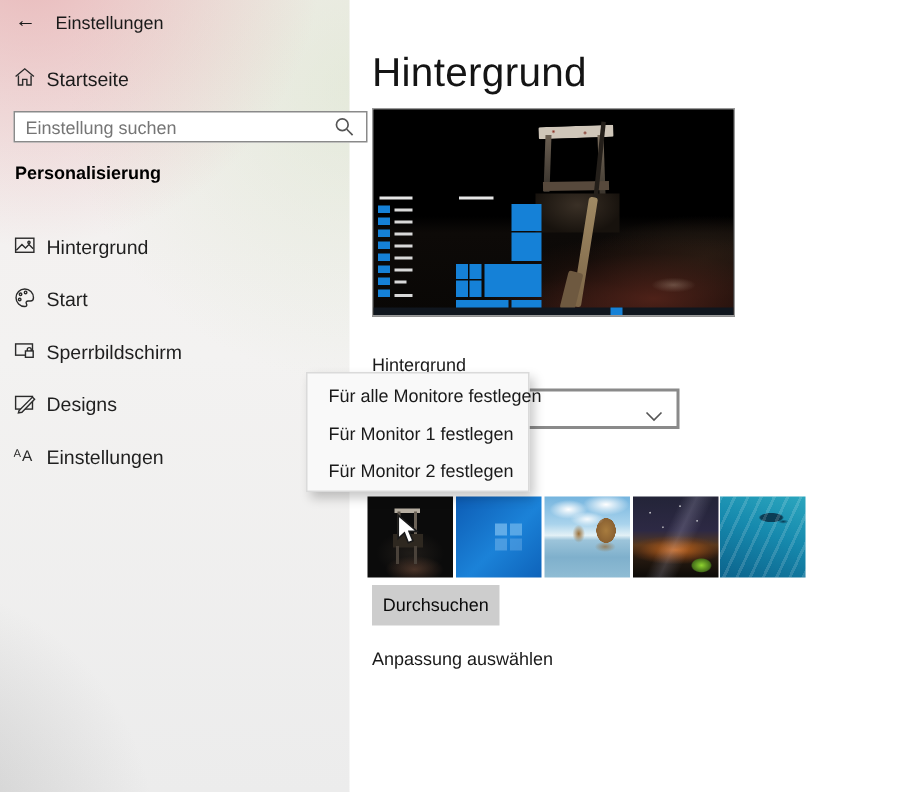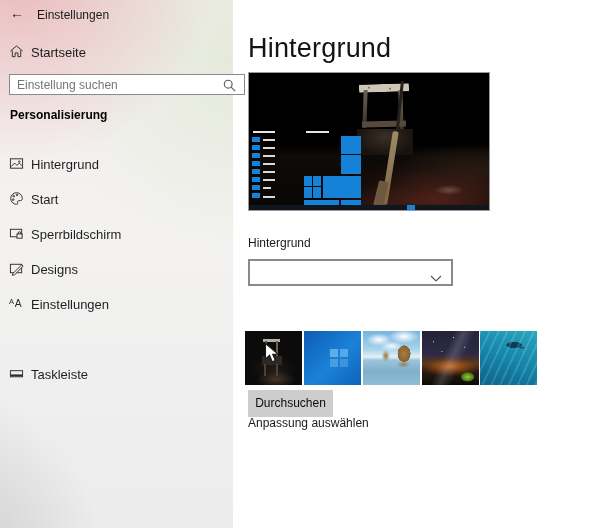--- a/index.html
+++ b/index.html
@@ -125,21 +125,21 @@
       repeating-linear-gradient(115deg, rgba(255,255,255,0.14) 0 2px, rgba(255,255,255,0) 2px 8px),
       radial-gradient(ellipse 13px 5px at 60% 26%, #0b3d55 0%, #0b3d55 55%, rgba(0,0,0,0) 65%),
       radial-gradient(ellipse 5px 2px at 74% 31%, #0b3d55 0%, rgba(0,0,0,0) 70%),
       linear-gradient(200deg, #2ba6be 0%, #1689ad 45%, #0c638c 100%); }
   .cursor-arrow { position:absolute; left:264px; top:342px; z-index:12; }
 
   .browse-btn { position:absolute; left:248px; top:390px; width:85px; height:27px; background:#cdcdcd;
     border:none; font-size:12px; color:#0a0a0a; text-align:center; line-height:27px;
     font-family:Liberation Sans, sans-serif; }
 
-  .fit-label { position:absolute; left:248px; top:416px; font-size:12px; color:#1a1a1a; }
+  .fit-label { position:absolute; left:248px; top:432px; font-size:12px; color:#1a1a1a; }
 </style>
 </head>
 <body>
 
 <div id="app">
 
   <div class="sidebar">
 
     <div class="app-header">
       <div class="back-btn">←</div>
@@ -216,29 +216,20 @@
       <span class="icn">
         <svg width="15" height="15" viewBox="0 0 16 16">
           <text x="0" y="9" font-size="8" fill="#2b2b2b" font-family="Liberation Sans, sans-serif">A</text>
           <text x="6" y="12" font-size="11" fill="#2b2b2b" font-family="Liberation Sans, sans-serif">A</text>
         </svg>
       </span>
       <span class="lbl">Einstellungen</span>
     </div>
 
 
-    <div class="nav-item" style="top:362px">
-      <span class="icn">
-        <svg width="15" height="15" viewBox="0 0 16 16" fill="none" stroke="#2b2b2b" stroke-width="1">
-          <rect x="1.5" y="5" width="13" height="6.5"></rect>
-            <line x1="1.5" y1="10" x2="14.5" y2="10" stroke-width="2"></line>
-        </svg>
-      </span>
-      <span class="lbl">Taskleiste</span>
-    </div>
   </div>
 
   <div class="page-title">Hintergrund</div>
 
   <div class="preview">
     <div class="photo-floor"></div>
     <div class="chair-toprail"></div>
     <div class="chair-post-l"></div>
     <div class="chair-post-r"></div>
     <div class="chair-midrail"></div>
@@ -284,20 +275,25 @@
   <div class="bg-type-label">Hintergrund</div>
 
   <div class="dropdown dd-bgtype">
     <span class="dd-chevron">
       <svg width="12" height="8" viewBox="0 0 12 8" fill="none" stroke="#555" stroke-width="1.1">
         <polyline points="1,1 6,6 11,1"></polyline>
       </svg>
     </span>
   </div>
 
+  <div class="context-menu">
+    <div class="menu-item">Für alle Monitore festlegen</div>
+    <div class="menu-item">Für Monitor 1 festlegen</div>
+    <div class="menu-item">Für Monitor 2 festlegen</div>
+  </div>
 
   <div class="thumb thumb-chair">
     <div class="tc-rail"></div>
     <div class="tc-post1"></div>
     <div class="tc-post2"></div>
     <div class="tc-seat"></div>
     <div class="tc-legs"></div>
   </div>
   <div class="thumb thumb-win10">
     <div class="win-logo"></div>

